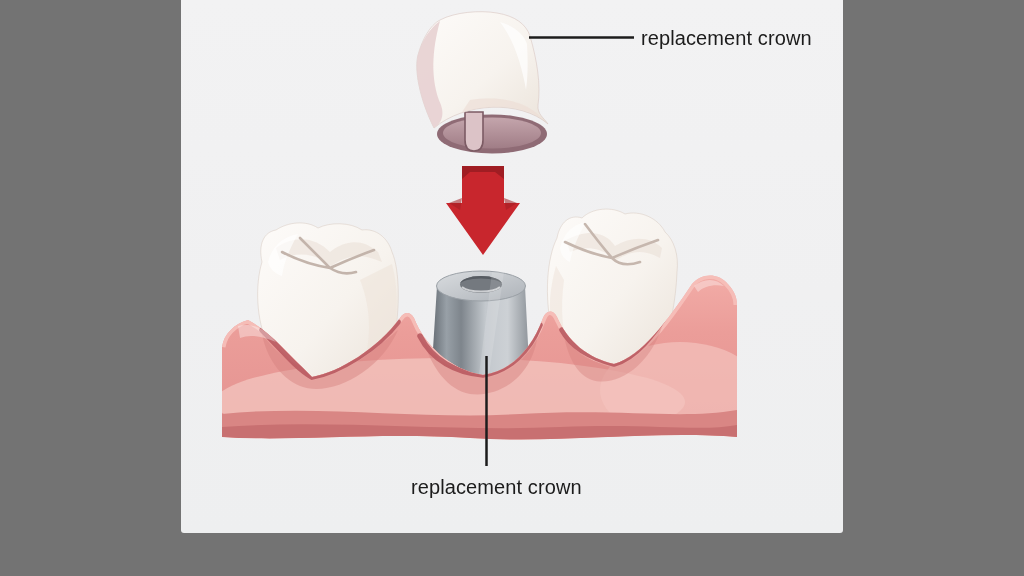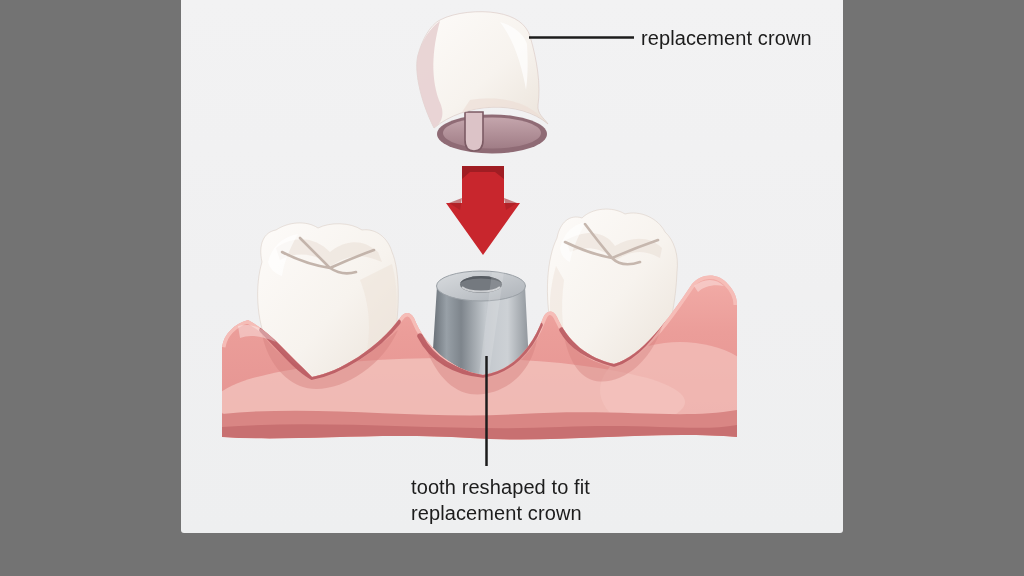--- a/index.html
+++ b/index.html
@@ -137,16 +137,15 @@
       <polygon fill="#a01d23" opacity="0.55" points="462,198 449,203 460,210"></polygon>
     </g>
 
     <line x1="529" y1="37.5" x2="634" y2="37.5" stroke="#1c1c1c" stroke-width="2.5"></line>
     <line x1="486.5" y1="356" x2="486.5" y2="466" stroke="#1c1c1c" stroke-width="2.5"></line>
   </svg>
 
   <div id="crown-label" class="label">replacement crown</div>
 
   <div id="reshaped-label" class="label">
-    <div>tooth reshaped to fit</div>
     <div>replacement crown</div>
   </div>
 </div>
 
 </body></html>

